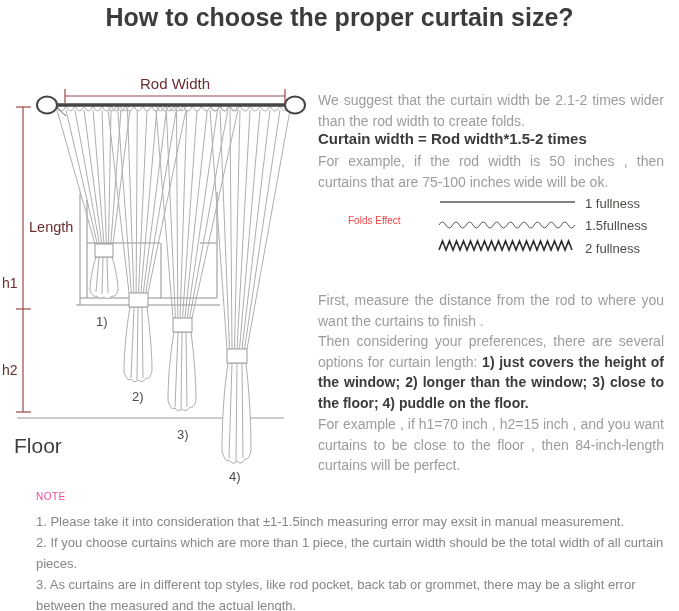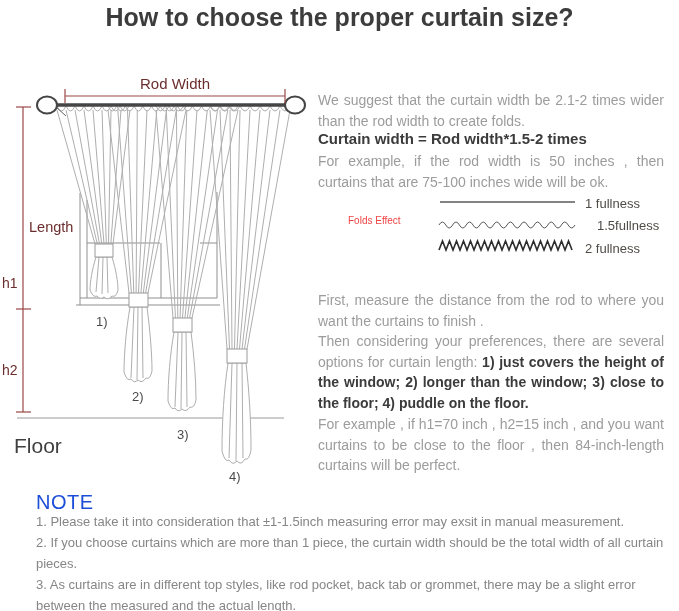--- a/index.html
+++ b/index.html
@@ -6,21 +6,21 @@
   #page{position:relative;width:679px;height:611px;background:#fff;overflow:hidden;
         font-family:"Liberation Sans",sans-serif;}
   .abs{position:absolute;}
   #title{left:0;top:3px;width:679px;text-align:center;font-size:25px;font-weight:bold;color:#3c3c3c;}
   .h-sec{font-size:17px;font-weight:600;color:#3b3b3b;}
   .body-p{font-size:14px;line-height:20.5px;color:#9c9c9c;text-align:justify;}
   .body-p .bold-part{color:#3b3b3b;font-weight:600;}
   .formula{font-size:15px;font-weight:600;color:#3b3b3b;}
   .fold-label{font-size:10px;color:#ef4444;}
   .fold-row-label{font-size:13px;color:#4f4b46;}
-  #note-head{font-size:20px;color:#1d4ed8;letter-spacing:.5px;}
+  #note-head{font-size:10px;color:#ec4899;letter-spacing:.5px;}
   .note-item{font-size:13px;line-height:21px;color:#868686;}
   svg text{font-family:"Liberation Sans",sans-serif;}
   .maroon-text{fill:#6b2e2e;}
   .num-label{fill:#4a4a4a;font-size:13px;}
 </style>
 </head>
 <body>
 
 <div id="page">
 
@@ -119,21 +119,21 @@
   <div class="abs formula" style="left:318px;top:130px;">Curtain width = Rod width*1.5-2 times</div>
   <div class="abs body-p" style="left:318px;top:151px;width:346px;">For example, if the rod width is 50 inches , then curtains that are 75-100 inches wide will be ok.</div>
 
   <div class="abs fold-label" style="left:348px;top:215px;">Folds Effect</div>
   <svg class="abs" style="left:437px;top:194px;" width="150" height="62" viewBox="0 0 150 62">
     <line x1="3" y1="8" x2="138" y2="8" stroke="#5a5a5a" stroke-width="1.4"></line>
     <path d="M2,31 q3.4,-6 6.8,0 q3.4,6 6.8,0 q3.4,-6 6.8,0 q3.4,6 6.8,0 q3.4,-6 6.8,0 q3.4,6 6.8,0 q3.4,-6 6.8,0 q3.4,6 6.8,0 q3.4,-6 6.8,0 q3.4,6 6.8,0 q3.4,-6 6.8,0 q3.4,6 6.8,0 q3.4,-6 6.8,0 q3.4,6 6.8,0 q3.4,-6 6.8,0 q3.4,6 6.8,0 q3.4,-6 6.8,0 q3.4,6 6.8,0 q3.4,-6 6.8,0 q3.4,6 6.8,0" fill="none" stroke="#5a5a5a" stroke-width="1"></path>
     <path d="M2,56 l3.5,-9 3.5,9 3.5,-9 3.5,9 3.5,-9 3.5,9 3.5,-9 3.5,9 3.5,-9 3.5,9 3.5,-9 3.5,9 3.5,-9 3.5,9 3.5,-9 3.5,9 3.5,-9 3.5,9 3.5,-9 3.5,9 3.5,-9 3.5,9 3.5,-9 3.5,9 3.5,-9 3.5,9 3.5,-9 3.5,9 3.5,-9 3.5,9 3.5,-9 3.5,9 3.5,-9 3.5,9 3.5,-9 3.5,9 3.5,-9 3.5,9" fill="none" stroke="#2d2d2d" stroke-width="1.6"></path>
   </svg>
   <div class="abs fold-row-label" style="left:585px;top:196px;">1 fullness</div>
-  <div class="abs fold-row-label" style="left:585px;top:218px;margin-left:12px;">1.5fullness</div>
+  <div class="abs fold-row-label" style="left:585px;top:218px;">1.5fullness</div>
   <div class="abs fold-row-label" style="left:585px;top:241px;">2 fullness</div>
 
   <div class="abs body-p" style="left:318px;top:290px;width:346px;">First, measure the distance from the rod to where you want the curtains to finish .</div>
   <div class="abs body-p" style="left:318px;top:331px;width:346px;"><span>Then considering your preferences, there are several options for curtain length: </span><span class="bold-part">1) just covers the height of the window; 2) longer than the window; 3) close to the floor; 4) puddle on the floor.</span></div>
   <div class="abs body-p" style="left:318px;top:414px;width:346px;">For example , if h1=70 inch , h2=15 inch , and you want curtains to be close to the floor , then 84-inch-length curtains will be perfect.</div>
 
   <div class="abs" id="note-head" style="left:36px;top:491px;">NOTE</div>
   <div class="abs" style="left:36px;top:511px;width:632px;">
     <div class="note-item">1. Please take it into consideration that ±1-1.5inch measuring error may exsit in manual measurement.</div>
     <div class="note-item">2. If you choose curtains which are more than 1 piece, the curtain width should be the total width of all curtain pieces.</div>

